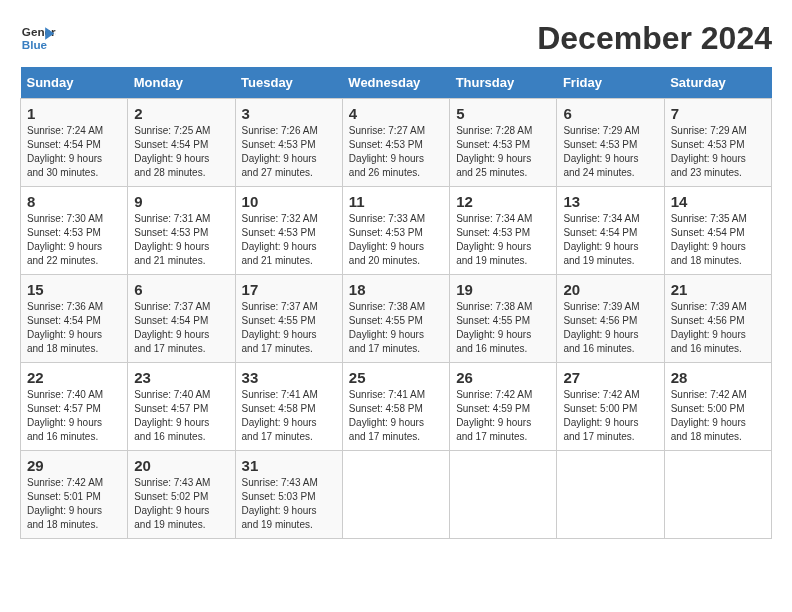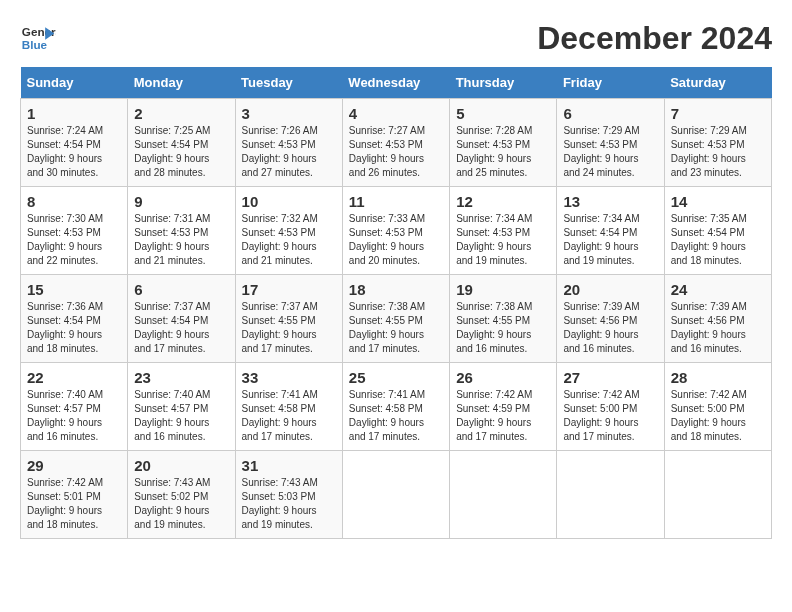--- a/index.html
+++ b/index.html
@@ -186,21 +186,21 @@
       </td>
         <td>
         <span class="day-number">19</span>
         <span class="day-info">Sunrise: 7:38 AM<br>Sunset: 4:55 PM<br>Daylight: 9 hours and 16 minutes.</span>
       </td>
         <td>
         <span class="day-number">20</span>
         <span class="day-info">Sunrise: 7:39 AM<br>Sunset: 4:56 PM<br>Daylight: 9 hours and 16 minutes.</span>
       </td>
         <td>
-        <span class="day-number">24</span>
+        <span class="day-number">21</span>
         <span class="day-info">Sunrise: 7:39 AM<br>Sunset: 4:56 PM<br>Daylight: 9 hours and 16 minutes.</span>
       </td>
       </tr>
       <tr>
         <td>
         <span class="day-number">22</span>
         <span class="day-info">Sunrise: 7:40 AM<br>Sunset: 4:57 PM<br>Daylight: 9 hours and 16 minutes.</span>
       </td>
         <td>
         <span class="day-number">23</span>

